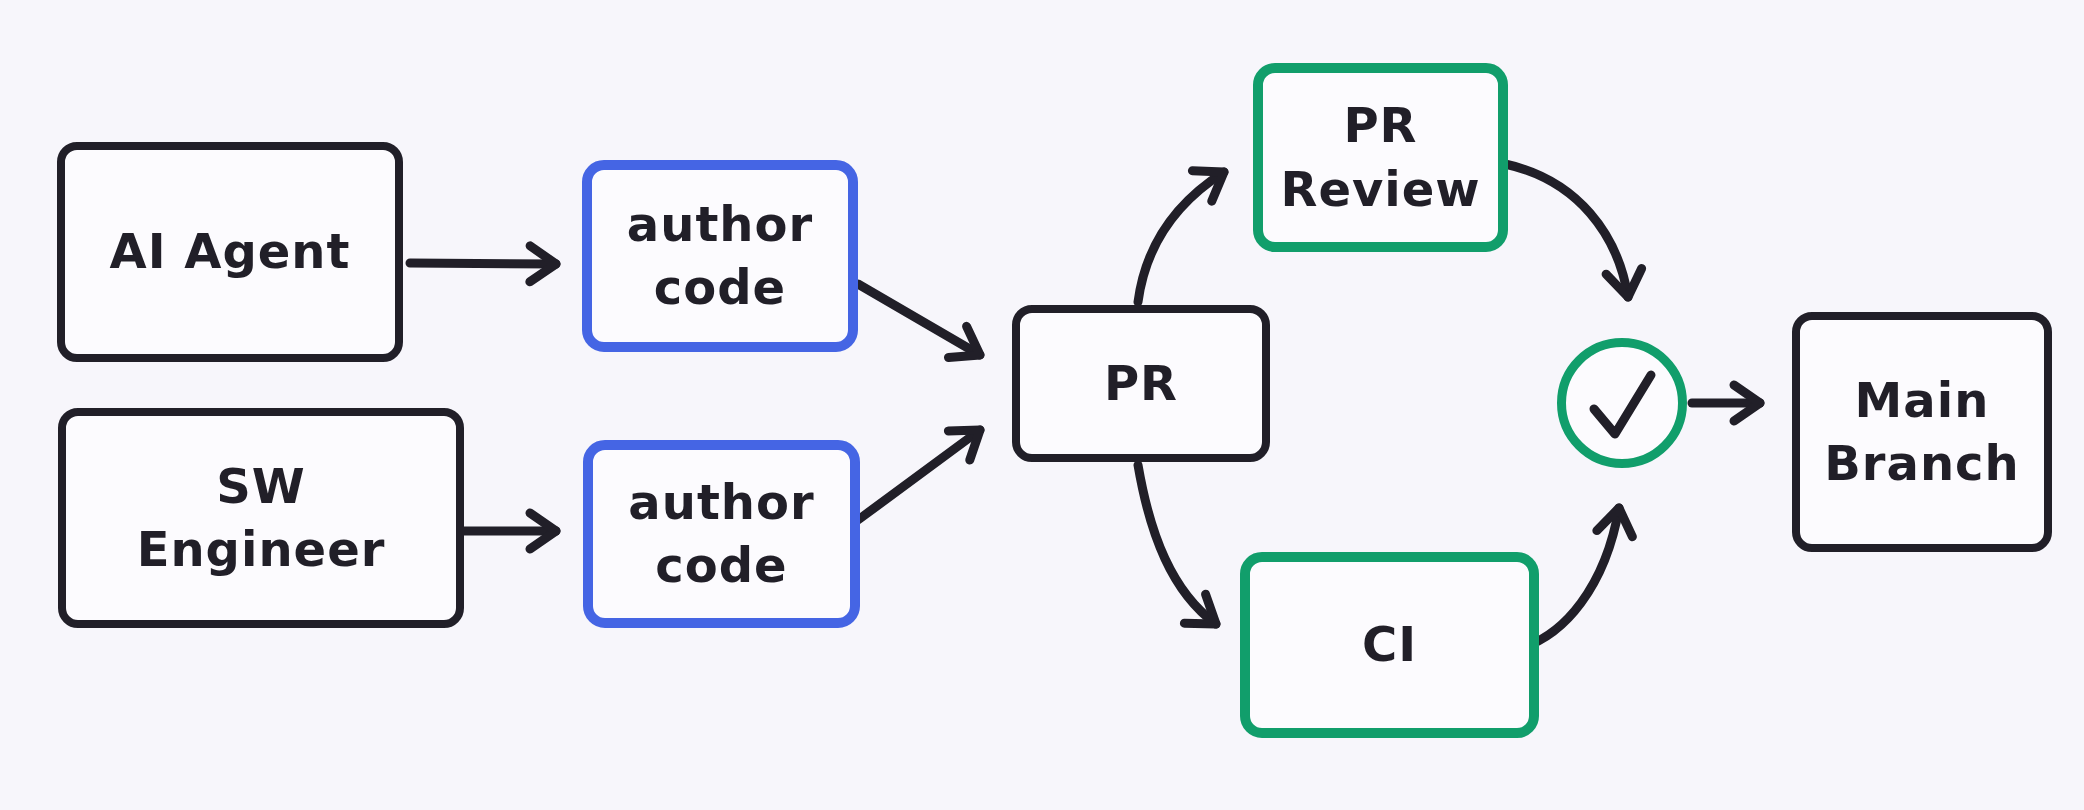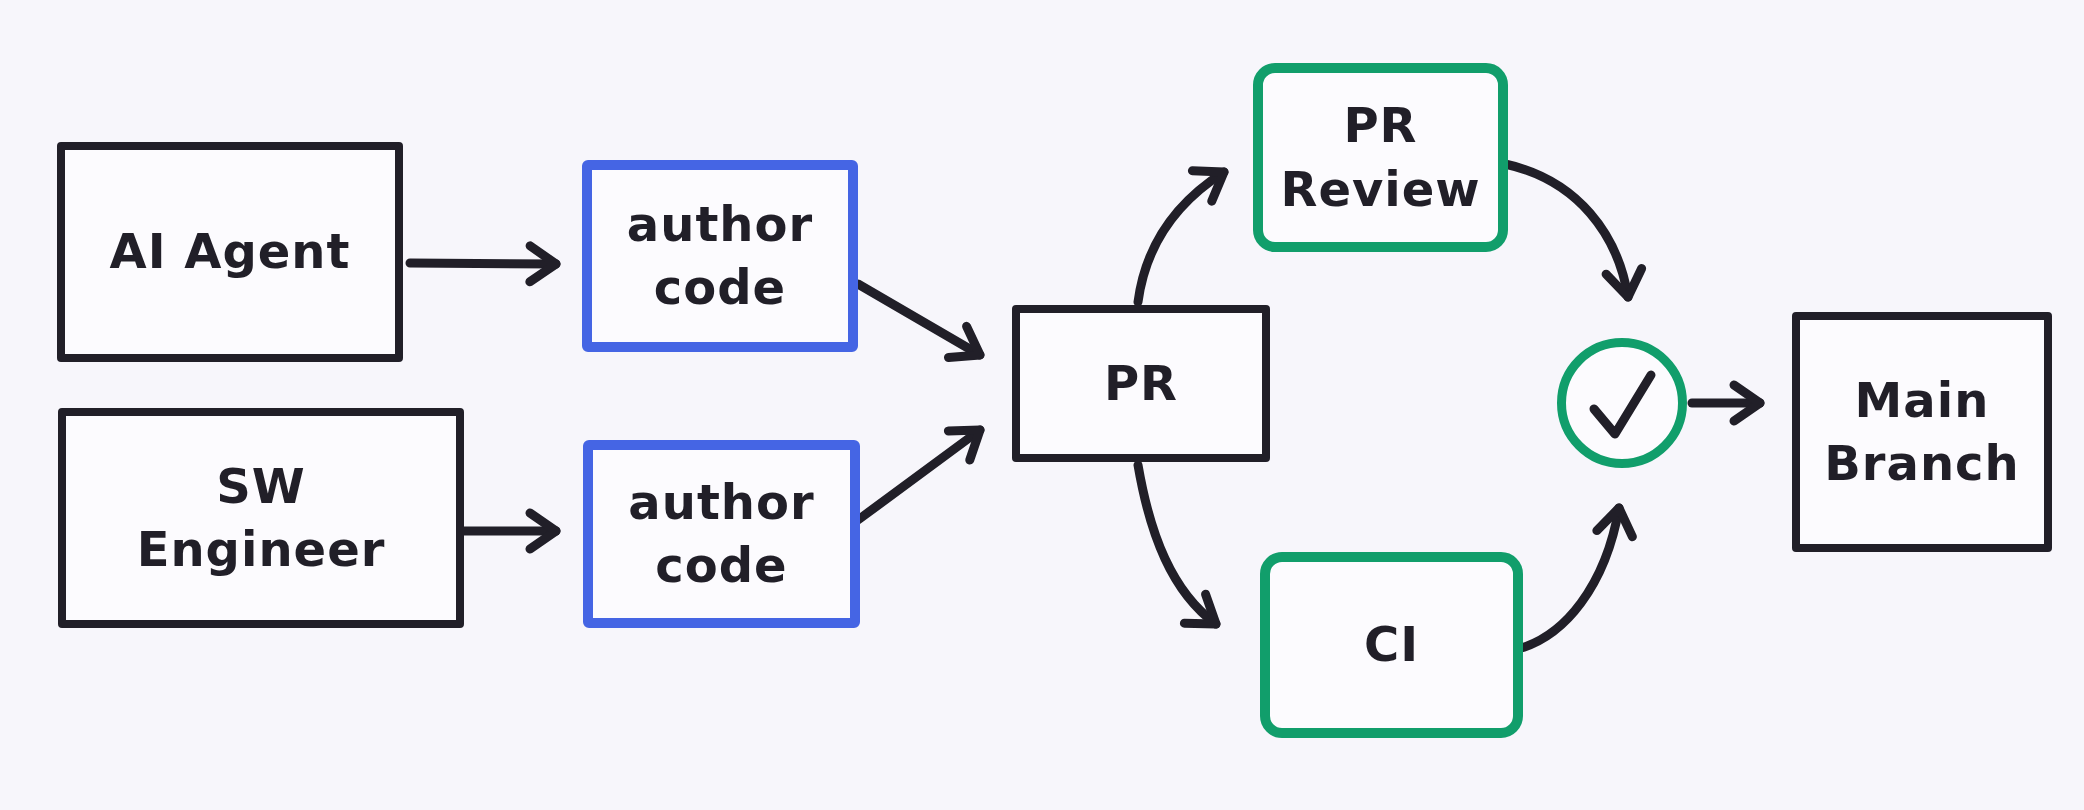--- a/index.html
+++ b/index.html
@@ -26,24 +26,24 @@
     stroke:var(--ink);
     stroke-width:9;
     stroke-linecap:round;
     stroke-linejoin:round;
   }
   .node{
     position:absolute;
     box-sizing:border-box;
     background:var(--fill);
     border:8px solid var(--ink);
-    border-radius:4px;
+    border-radius:20px;
     display:flex;align-items:center;justify-content:center;
   }
-  .node.blue{border-color:var(--blue);border-width:10px;border-radius:6px;}
+  .node.blue{border-color:var(--blue);border-width:10px;border-radius:22px;}
   .node.green{border-color:var(--green);border-width:10px;border-radius:22px;}
   .node.circle{border-color:var(--green);border-width:9px;border-radius:50%;}
   .label{
     color:var(--ink);
     font-weight:700;
     font-size:48px;
     line-height:1.32;
     letter-spacing:1px;
     text-align:center;
     white-space:pre-line;
@@ -94,21 +94,21 @@
 
   <div class="node" style="left:1012px;top:305px;width:258px;height:157px;">
     <span class="label">PR</span>
   </div>
 
   <div class="node green" style="left:1253px;top:63px;width:255px;height:189px;">
     <span class="label">PR
 Review</span>
   </div>
 
-  <div class="node green" style="left:1240px;top:552px;width:263px;height:186px;margin-left:20px;">
+  <div class="node green" style="left:1240px;top:552px;width:299px;height:186px;">
     <span class="label">CI</span>
   </div>
 
   <div class="node circle" style="left:1557px;top:338px;width:130px;height:130px;">
     <svg class="check-icon-svg" width="112" height="112" viewBox="0 0 112 112" aria-hidden="true">
       <path d="M28,62 L49,87 L85,28" fill="none" stroke="#211f28" stroke-width="9" stroke-linecap="round" stroke-linejoin="round"></path>
     </svg>
   </div>
 
   <div class="node" style="left:1792px;top:312px;width:260px;height:240px;">

